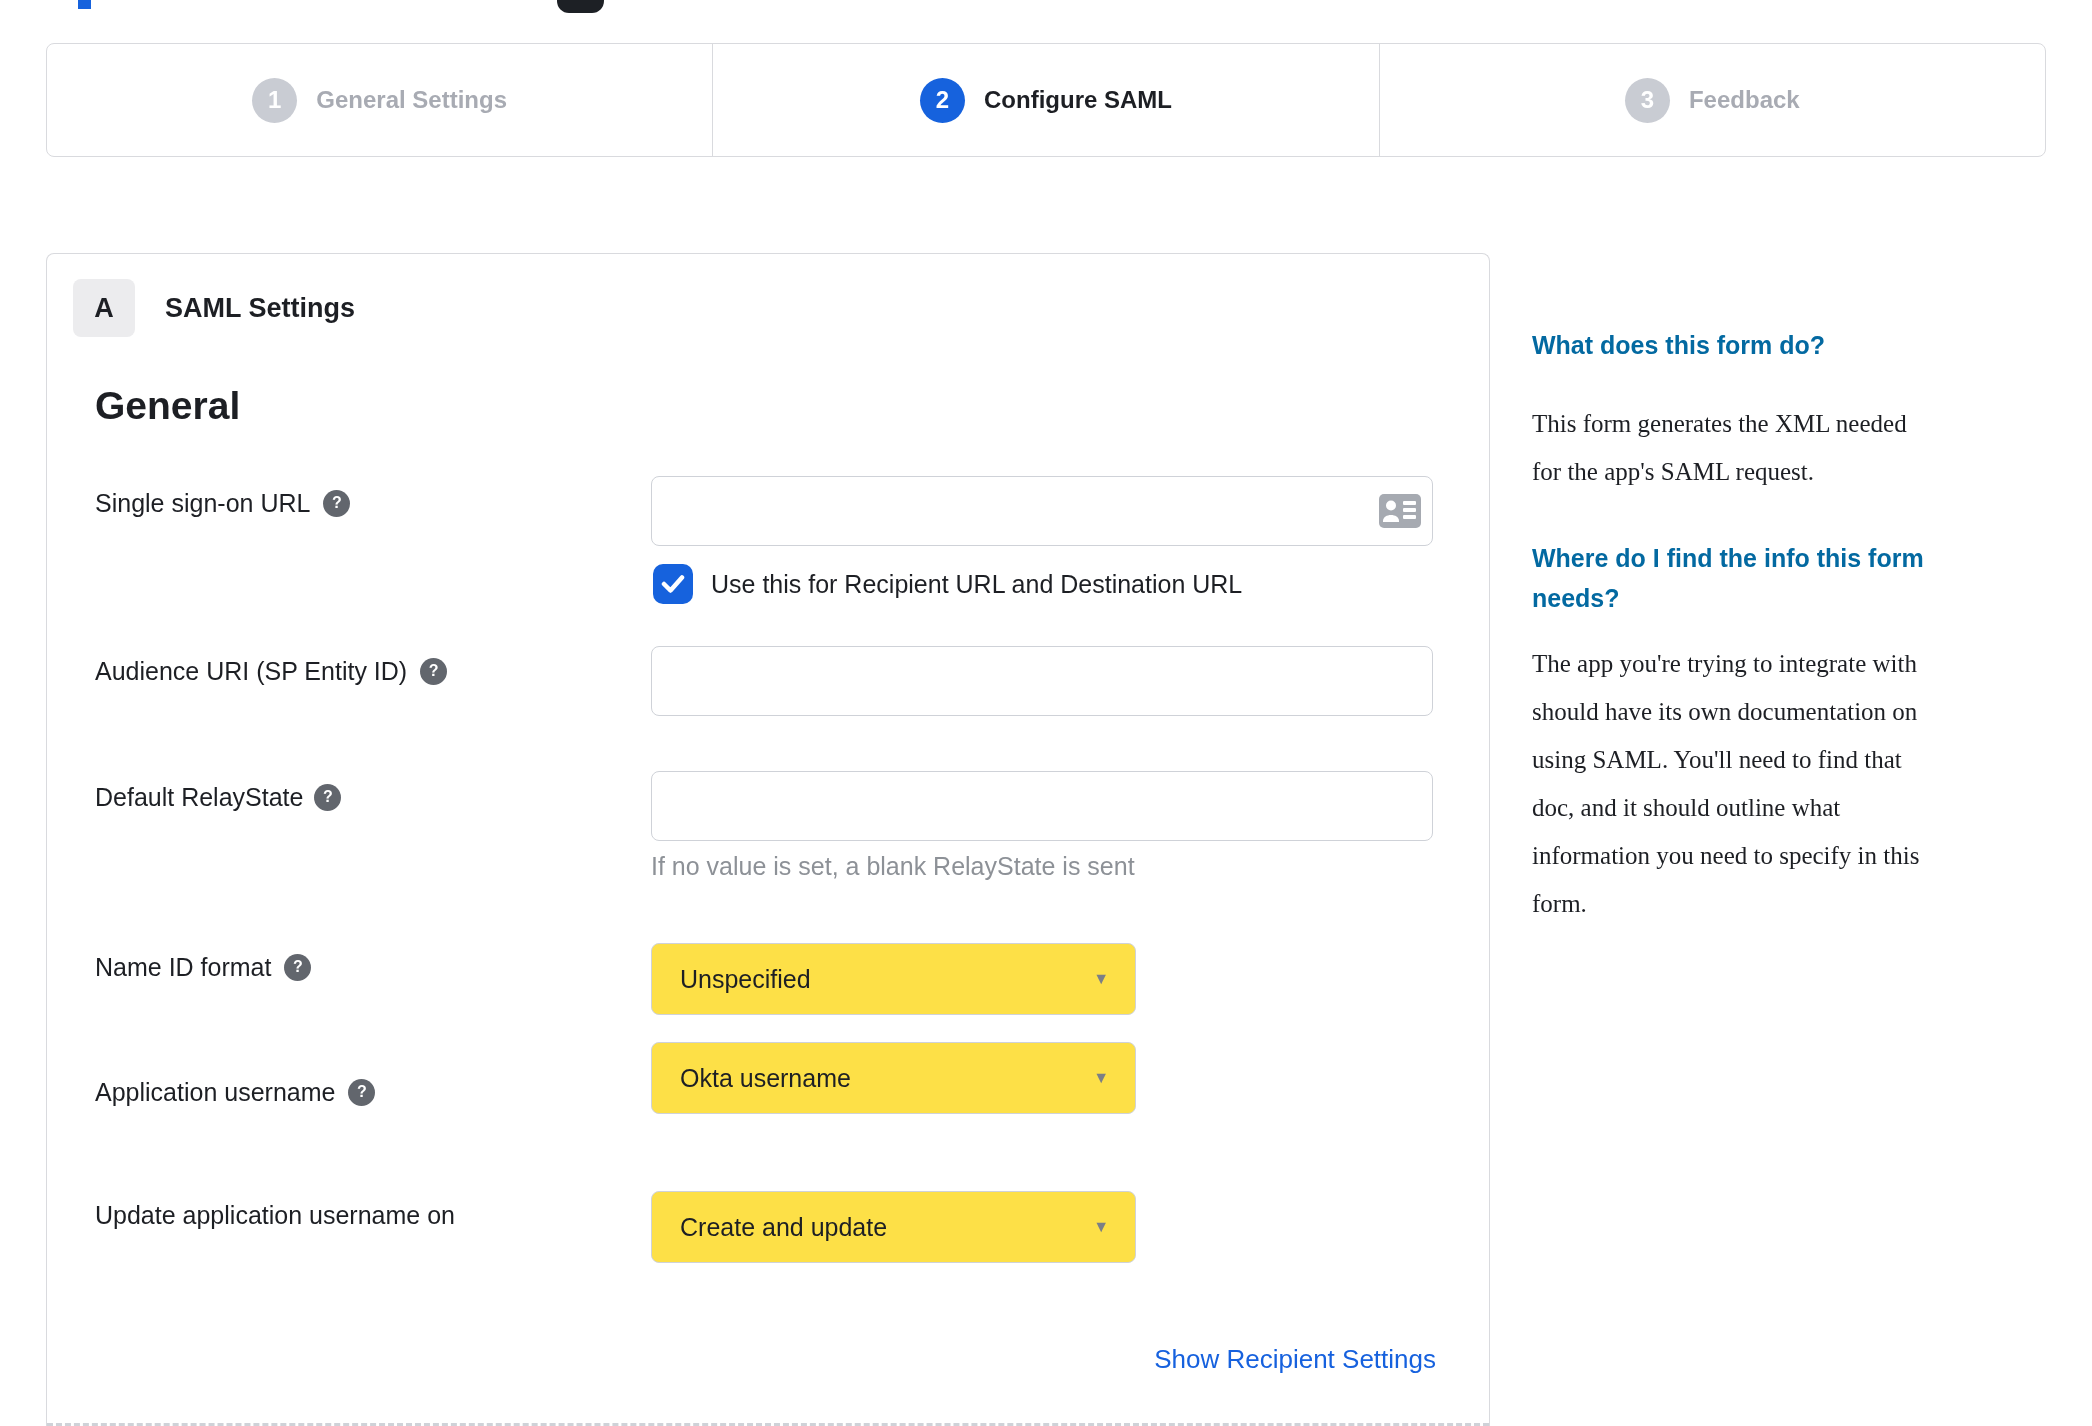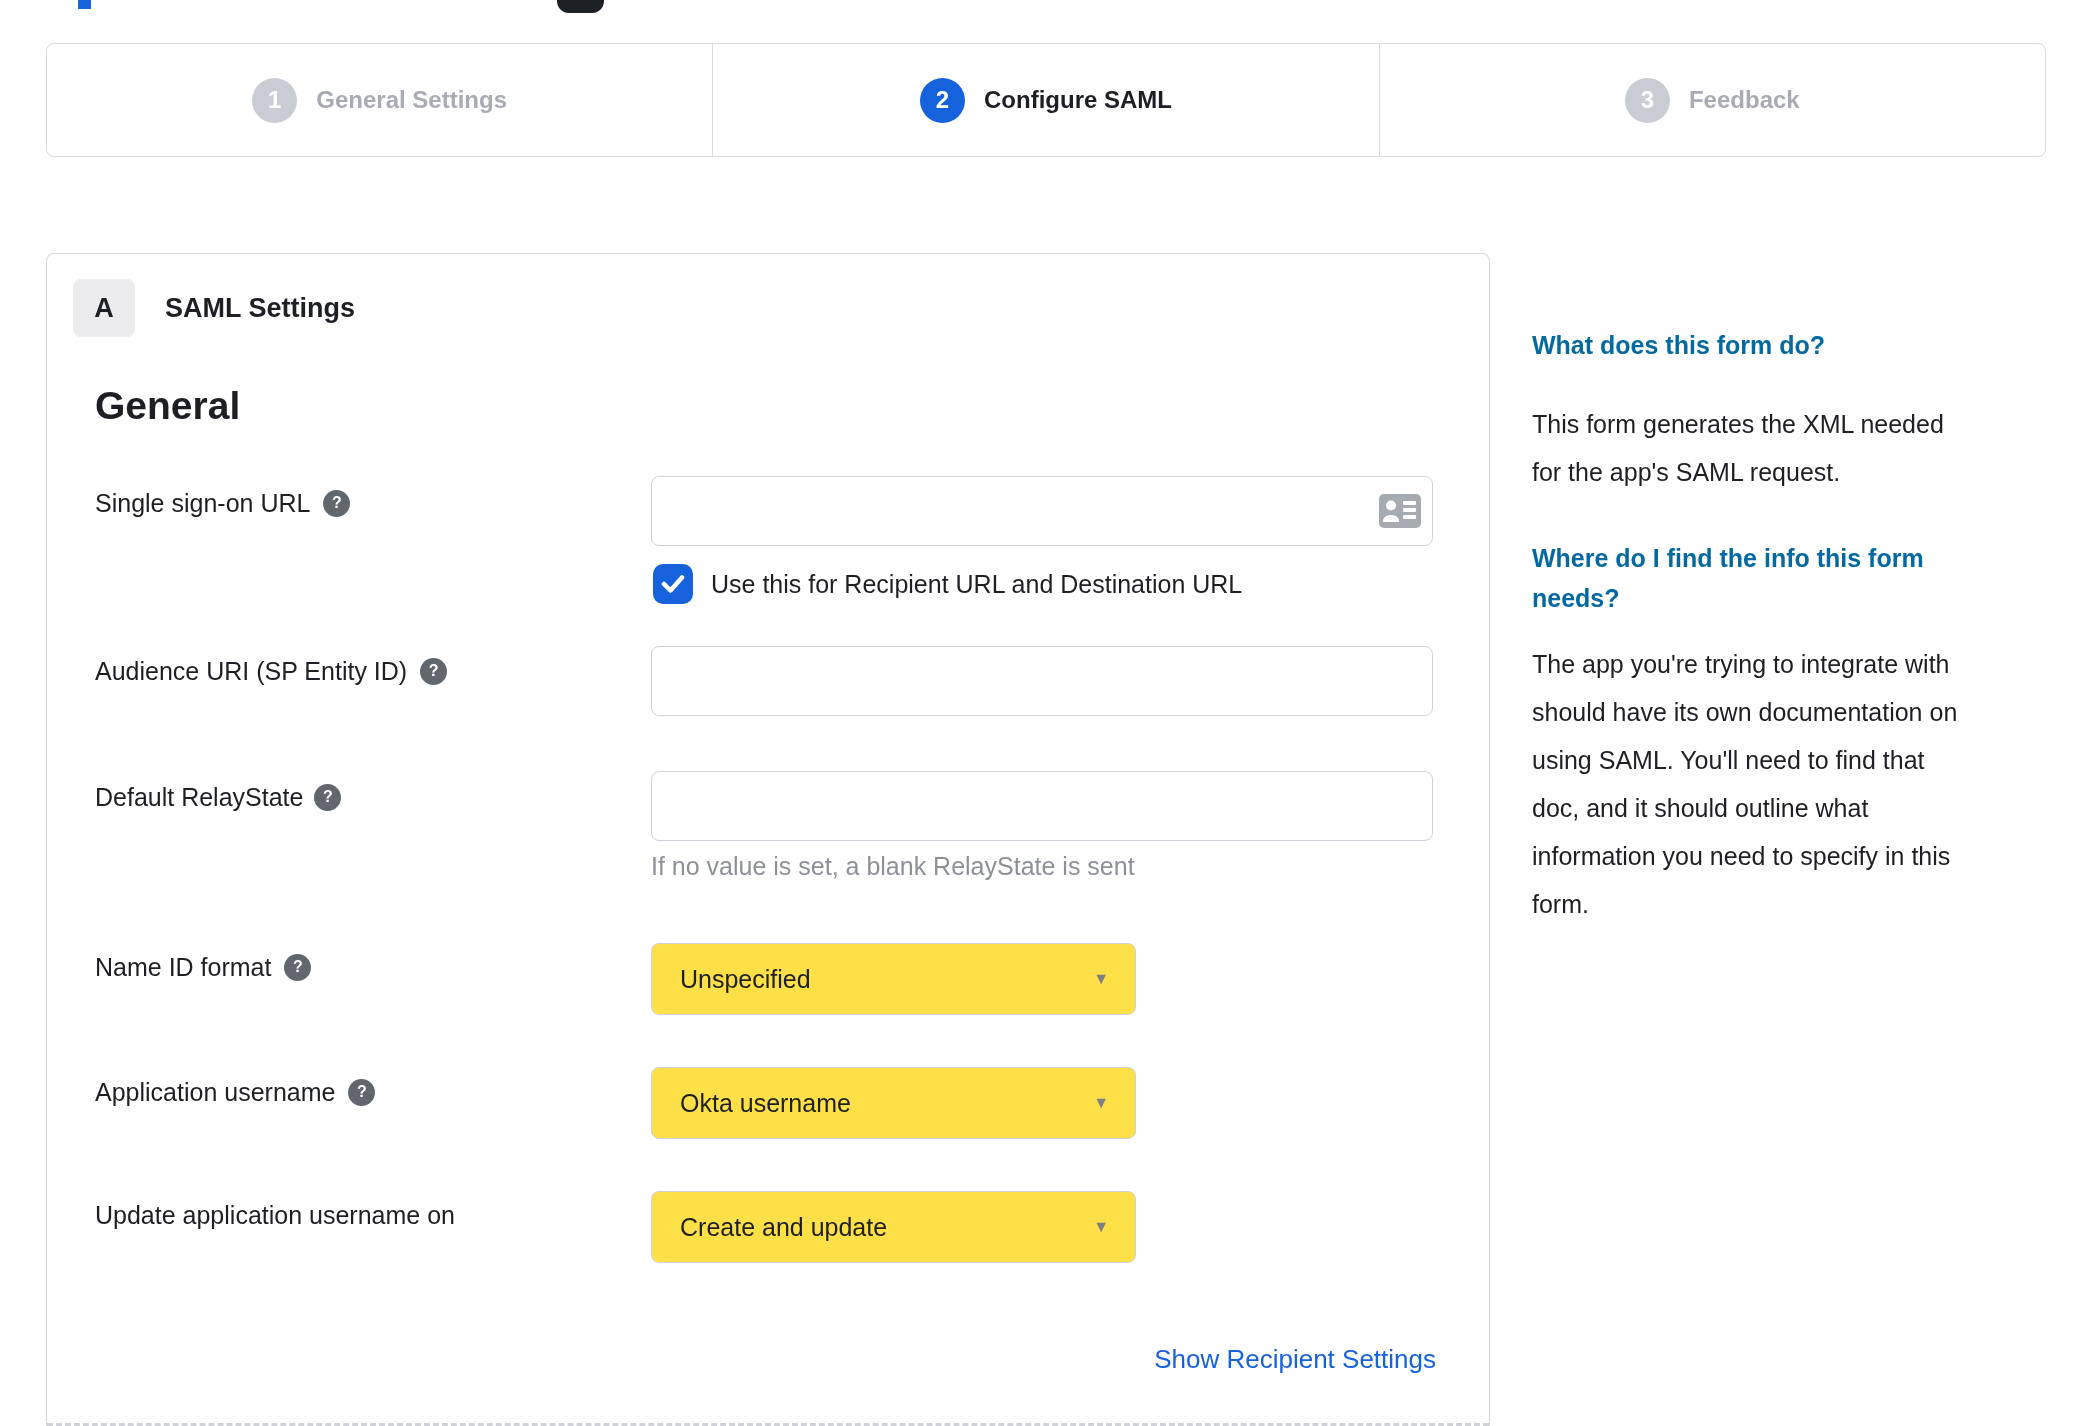--- a/index.html
+++ b/index.html
@@ -78,21 +78,21 @@
     display:flex; align-items:center; padding:0 28px; font-size:25px; cursor:pointer;
   }
   .select .arrow { position:absolute; right:26px; top:50%; transform:translateY(-50%); color:#7b7f86; font-size:16px; }
 
   .advanced-link { position:absolute; right:53px; top:1090px; font-size:26px; color:#1661de; cursor:pointer; text-decoration:none; white-space:nowrap; }
 
   
   .sidebar { position:absolute; left:1532px; top:330px; width:486px; }
   .sidebar h3 { margin:0; font-size:25px; font-weight:bold; color:#0369a1; }
   .sidebar .q1 { line-height:30px; margin-bottom:40px; }
-  .sidebar p  { margin:0; font-size:25px; line-height:48px; white-space:pre-line; }
+  .sidebar p  { margin:0; font-size:25px; line-height:48px; white-space:pre-line;font-family:Liberation Serif, serif; }
   .sidebar .a1 { margin-bottom:42px; }
   .sidebar .q2 { line-height:40px; margin-bottom:22px; white-space:pre-line; }
 </style>
 </head>
 <body>
 
 <div class="frag-blue"></div>
 <div class="frag-dark"></div>
 
 <div class="stepper">
@@ -158,21 +158,21 @@
   </div>
   <div class="select" style="top:689px;">
     <span>Unspecified</span>
     <span class="arrow">▼</span>
   </div>
 
   <div class="field-label" style="top:821px;">
     <span>Application username</span>
     <span class="help-icon">?</span>
   </div>
-  <div class="select" style="top:813px;">
+  <div class="select" style="top:788px;">
     <span>Okta username</span>
     <span class="arrow">▼</span>
   </div>
 
   <div class="field-label" style="top:944px;">
     <span>Update application username on</span>
   </div>
   <div class="select" style="top:937px;">
     <span>Create and update</span>
     <span class="arrow">▼</span>

